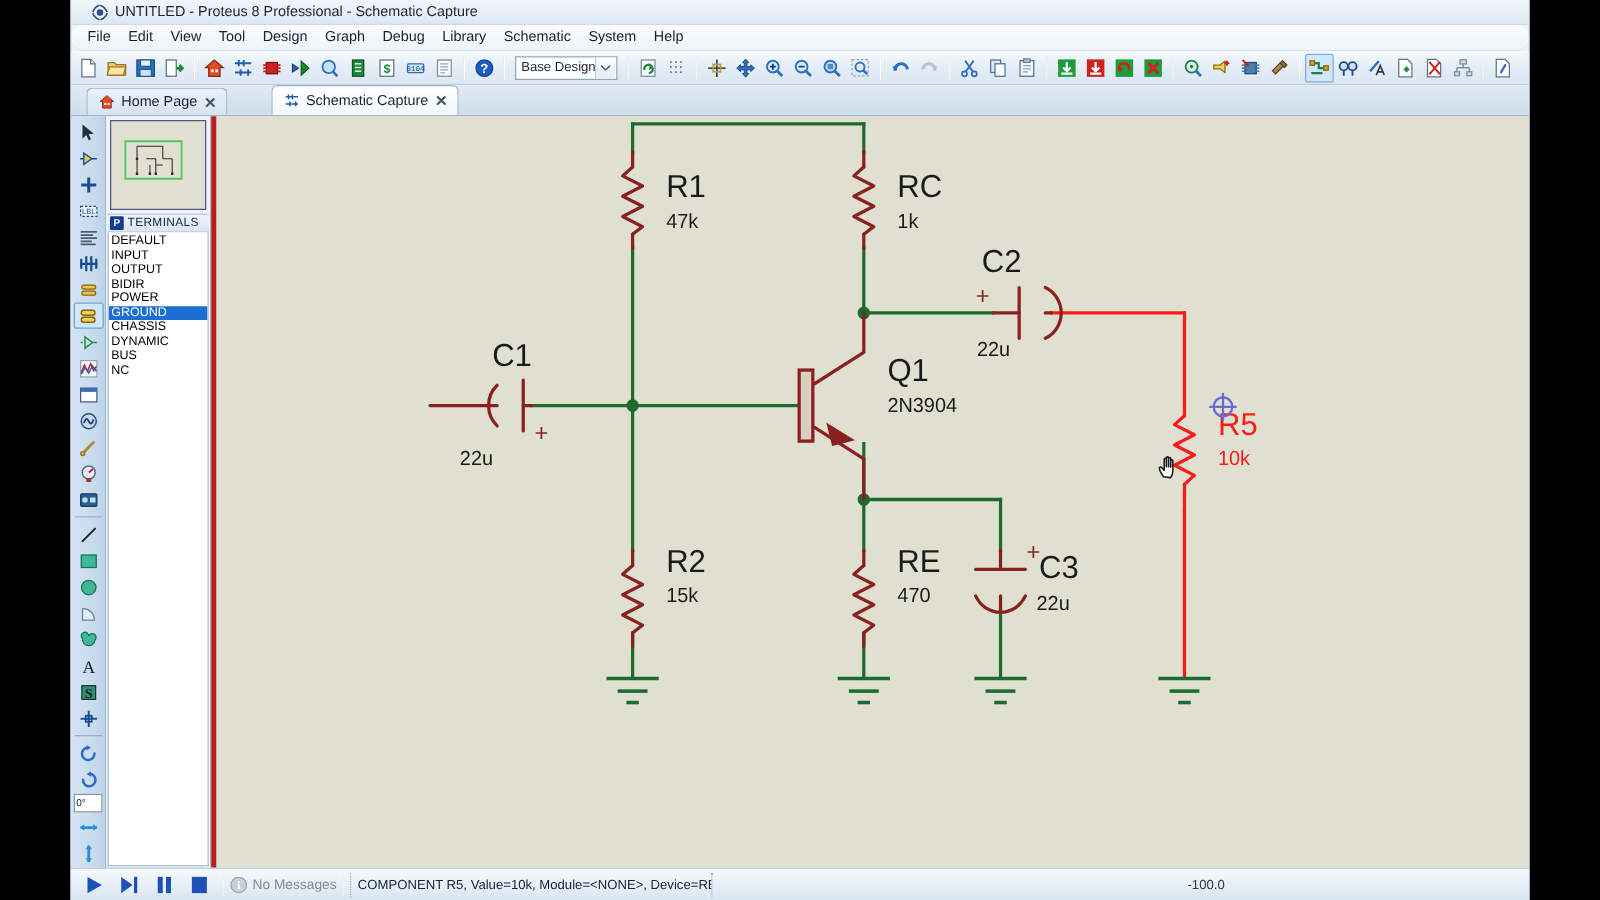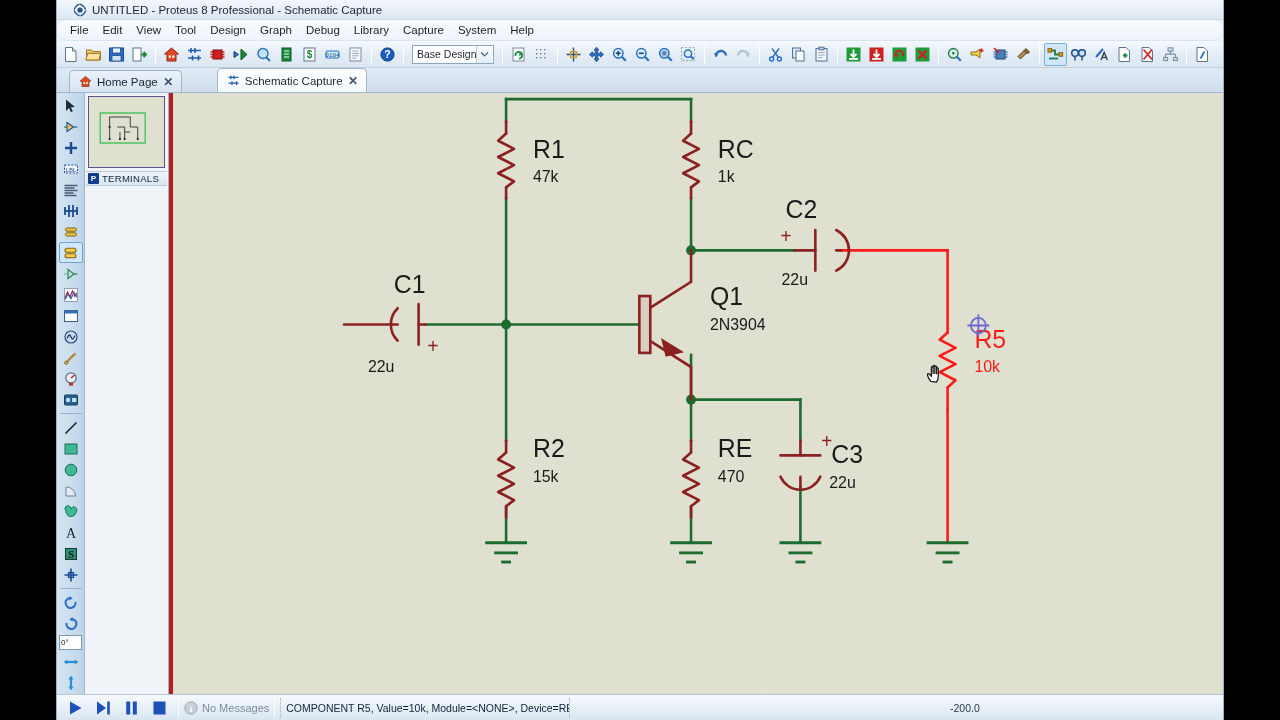--- a/index.html
+++ b/index.html
@@ -229,21 +229,21 @@
 
   <div class="menubar">
     <span class="menu-item">File</span>
     <span class="menu-item">Edit</span>
     <span class="menu-item">View</span>
     <span class="menu-item">Tool</span>
     <span class="menu-item">Design</span>
     <span class="menu-item">Graph</span>
     <span class="menu-item">Debug</span>
     <span class="menu-item">Library</span>
-    <span class="menu-item">Capture</span>
+    <span class="menu-item">Schematic</span>
     <span class="menu-item">System</span>
     <span class="menu-item">Help</span>
   </div>
 
   <div class="toolbar">
 
     <div class="tb-btn">
       <svg width="17" height="17" viewBox="0 0 17 17">
         <path d="M3.5 1.5h7l3.5 3.5v10.5h-10.5z" fill="#fff" stroke="#5f7487" stroke-width="1"></path>
         <path d="M10.5 1.5v3.5h3.5" fill="#dde6ee" stroke="#5f7487" stroke-width="1"></path>
@@ -787,20 +787,32 @@
             <rect x="37" y="41" width="2" height="2"></rect>
             <rect x="51" y="41" width="2" height="2"></rect>
             <rect x="21" y="29" width="2" height="2"></rect>
           </g>
         </svg>
       </div>
       <div class="objlist-head">
         <span class="pbadge">P</span>
         <span class="ohtext">TERMINALS</span>
       </div>
+      <div class="objlist">
+        <div class="objitem">DEFAULT</div>
+        <div class="objitem">INPUT</div>
+        <div class="objitem">OUTPUT</div>
+        <div class="objitem">BIDIR</div>
+        <div class="objitem">POWER</div>
+        <div class="objitem sel">GROUND</div>
+        <div class="objitem">CHASSIS</div>
+        <div class="objitem">DYNAMIC</div>
+        <div class="objitem">BUS</div>
+        <div class="objitem">NC</div>
+      </div>
     </div>
 
     <div class="canvaswrap">
       <div class="canvas">
         <svg width="100%" height="100%" viewBox="0 0 1056 592" preserveAspectRatio="none">
 
           <g stroke="#1d6b2e" stroke-width="2.6" fill="none" stroke-linecap="square">
 
             <path d="M335 6 L521 6"></path>
 
@@ -1016,17 +1028,17 @@
         </svg>
       </span>
       <span>No Messages</span>
     </div>
 
     <div class="sb-sep"></div>
 
     <div class="sb-field" style="width:290px;">COMPONENT R5, Value=10k, Module=&lt;NONE&gt;, Device=RES, Pac</div>
 
     <div style="flex:1;"></div>
-    <div class="sb-coord" style="width:344px;padding-left:71px;">-200.0</div>
+    <div class="sb-coord" style="width:344px;padding-left:71px;">-100.0</div>
   </div>
 
  </div>
 </div>
 
 </body></html>

